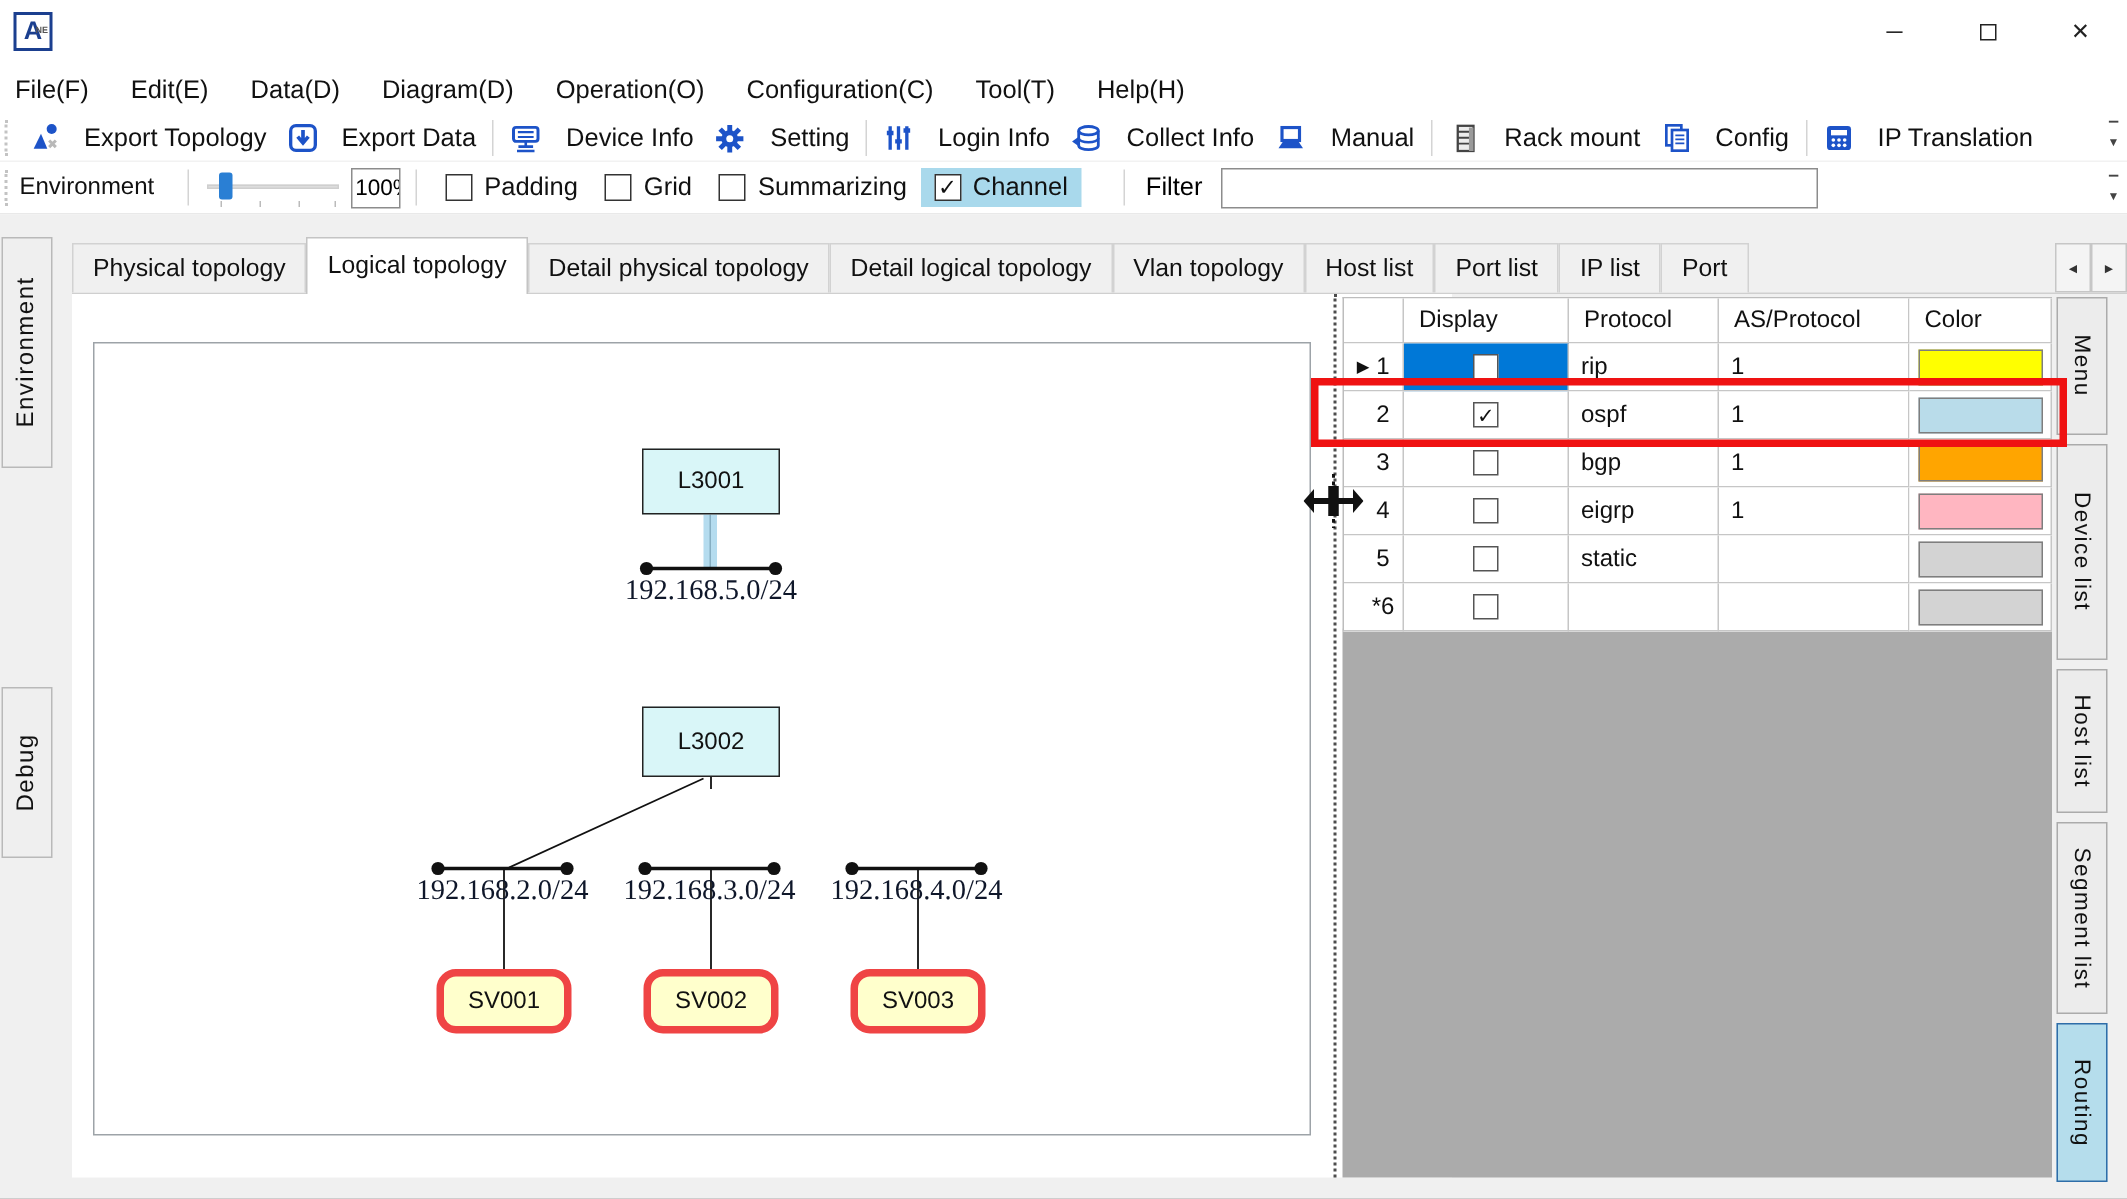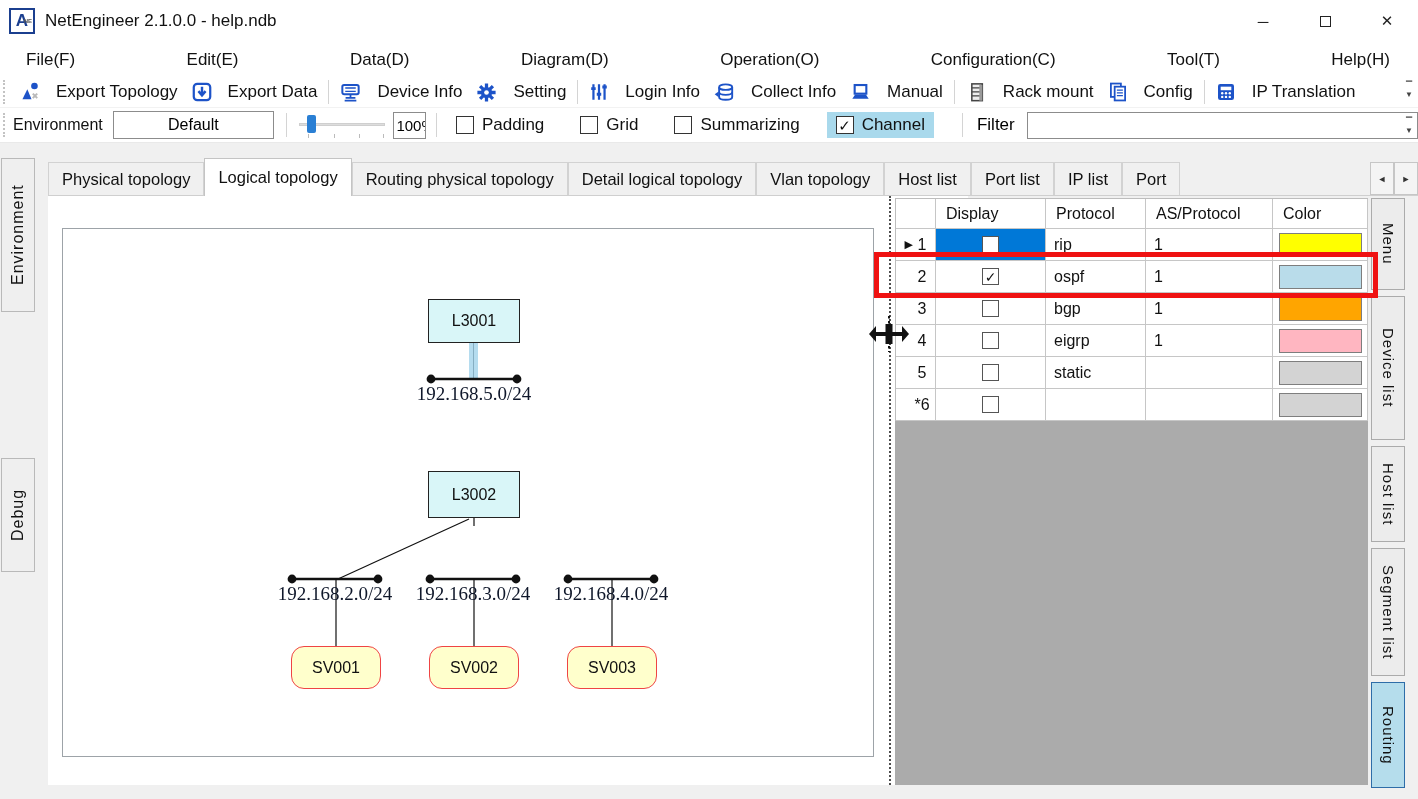--- a/index.html
+++ b/index.html
@@ -10,40 +10,40 @@
   
   .titlebar { position:absolute; left:0; top:0; width:100%; height:42px; background:#fff; display:flex; align-items:center; }
   .app-icon { width:26px; height:26px; margin:0 10px 0 9px; border:2px solid #1b3f8f; color:#1b3f8f; font-weight:bold; font-size:17px; display:flex; align-items:flex-start; justify-content:center; line-height:22px; position:relative; }
   .app-icon small { position:absolute; right:1px; bottom:0; font-size:6px; color:#555; }
   .win-title { font-size:17px; color:#111; }
   .win-controls { margin-left:auto; display:flex; height:100%; }
   .win-btn { width:62px; height:100%; display:flex; align-items:center; justify-content:center; font-size:15px; color:#222; }
   .maxi-box { width:11px; height:11px; border:1.4px solid #222; }
 
   
-  .menubar { position:absolute; left:0; top:42px; width:100%; height:35px; background:#fff; display:flex; align-items:center; padding-left:26px;justify-content:space-between; }
+  .menubar { position:absolute; left:0; top:42px; width:100%; height:35px; background:#fff; display:flex; align-items:center; padding-left:10px; }
   .menu-item { font-size:17px; color:#111; margin-right:28px; cursor:default; }
 
   
   .toolbar1 { position:absolute; left:0; top:77px; width:100%; height:31px; background:#fff; display:flex; align-items:center; border-bottom:1px solid #f2f2f2; }
   .toolbar2 { position:absolute; left:0; top:108px; width:100%; height:35px; background:#fff; display:flex; align-items:center; border-bottom:1px solid #e9e9e9; }
   .grip { width:5px; height:24px; border-left:2px dotted #c3c3c3; margin:0 5px 0 3px; }
   .tb-btn { display:flex; align-items:center; gap:16px; padding:0 7px; height:28px; cursor:default; }
   .tb-btn span { font-size:17px; color:#111; white-space:nowrap; }
   .tb-sep { width:1px; height:24px; background:#d4d4d4; margin:0 4px; }
   .overflow { position:absolute; right:2px; top:4px; width:14px; text-align:center; font-size:8px; color:#444; line-height:9px; }
 
   .env-label { font-size:16px; color:#111; margin-right:10px; }
   .combo { width:164px; height:28px; border:1px solid #8c8c8c; background:#fff; font-size:16px; display:flex; align-items:center; justify-content:center; }
   .slider { position:relative; width:88px; height:26px; margin:0 8px; }
   .slider .track { position:absolute; left:0; right:0; top:11px; height:3px; background:#ddd; border:1px solid #cfcfcf; }
   .slider .thumb { position:absolute; left:8px; top:3px; width:9px; height:18px; background:#2a7fd4; border-radius:2px; }
   .slider .tick { position:absolute; bottom:0; width:1px; height:4px; background:#bbb; }
   .zoom-box { width:33px; height:27px; border:1px solid #8c8c8c; font-size:15px; display:flex; align-items:center; justify-content:flex-start; overflow:hidden; padding-left:2px; }
-  .chk-group { display:flex; align-items:center; gap:18px; }
+  .chk-group { display:flex; align-items:center; gap:0; }
   .chk-item { display:flex; align-items:center; gap:8px; padding:3px 9px; font-size:17px; color:#111; }
   .chk-item.hl { background:#a9d9ec; }
   .chk-box { width:18px; height:18px; border:1.5px solid #333; background:#fff; display:flex; align-items:center; justify-content:center; font-size:15px; color:#111; line-height:1; }
   .filter-label { font-size:17px; margin:0 12px 0 10px; }
   .filter-input { width:398px; height:27px; border:1px solid #8c8c8c; background:#fff; font-size:15px; font-family:"Liberation Sans",sans-serif; padding:0 4px; }
 
   
   .workspace { position:absolute; left:0; top:143px; width:1418px; height:656px; background:#f0f0f0; }
 
   
@@ -54,21 +54,21 @@
   .tabbar::after { content:""; position:absolute; left:0; right:0; bottom:0; height:1px; background:#cfcfcf; }
   .ptab { height:33px; margin-bottom:1px; padding:0 13px; background:#f0f0f0; border:1px solid #d2d2d2; border-bottom:none; display:flex; align-items:center; font-size:16.5px; color:#111; white-space:nowrap; position:relative; z-index:1; }
   .ptab.selected { height:38px; margin-bottom:0; background:#fff; z-index:3; border-color:#c4c4c4; }
   .tab-scroll { height:33px; margin-bottom:1px; width:24px; background:#f4f4f4; border:1px solid #c6c6c6; display:flex; align-items:center; justify-content:center; font-size:9px; color:#333; position:relative; z-index:2; }
 
   
   .canvas-pane { position:absolute; left:48px; top:196px; width:920px; height:589px; background:#fff; }
   .canvas { position:absolute; left:14px; top:32px; width:812px; height:529px; border:1px solid #9da3a8; background:#fff; }
   .canvas svg { position:absolute; inset:0; }
   .node { position:absolute; background:#d9f6f8; border:1px solid #222; display:flex; align-items:center; justify-content:center; font-size:16px; color:#111; }
-  .server { position:absolute; background:#ffffcc; border:1px solid #ef4444; border-radius:13px; display:flex; align-items:center; justify-content:center; font-size:16px; color:#111; }
+  .server { position:absolute; background:#ffffcc; border:5px solid #ef4444; border-radius:13px; display:flex; align-items:center; justify-content:center; font-size:16px; color:#111; }
   .seg-label { position:absolute; width:160px; text-align:center; font-family:"Liberation Serif", serif; font-size:19px; color:#0f172a; white-space:nowrap; }
 
   
   .splitter { position:absolute; left:889px; top:196px; height:589px; width:2px; border-left:2px dotted #4d4d4d; z-index:4; }
 
   
   .gray-backdrop { position:absolute; left:895px; top:419px; width:473px; height:366px; background:#ababab; }
   .rtable { position:absolute; left:895px; top:198px; width:473px; background:#fff; border-top:1px solid #bdbdbd; border-left:1px solid #bdbdbd; display:grid; grid-template-columns:40px 110px 100px 127px 95px; z-index:2; }
   .cell { border-right:1px solid #c6c6c6; border-bottom:1px solid #c6c6c6; font-size:16px; color:#111; display:flex; align-items:center; background:#fff; }
   .cell.hdr { height:30px; justify-content:flex-start; padding-left:10px; }
@@ -91,21 +91,20 @@
 </head>
 <body>
 
 <div id="win">
 
   <div class="titlebar">
     <div class="app-icon">
       <span>A</span>
       <small>NE</small>
     </div>
-    <div class="win-title">NetEngineer 2.1.0.0  - help.ndb</div>
     <div class="win-controls">
       <div class="win-btn">─</div>
       <div class="win-btn">
           <span class="maxi-box"></span>
         </div>
       <div class="win-btn">✕</div>
     </div>
   </div>
 
   <div class="menubar">
@@ -226,21 +225,20 @@
       </svg>
       <span>IP Translation</span>
     </div>
 
     <div class="overflow">▔<br>▼</div>
   </div>
 
   <div class="toolbar2">
     <div class="grip"></div>
     <span class="env-label">Environment</span>
-    <div class="combo">Default</div>
     <div class="tb-sep" style="margin-left:12px;"></div>
 
     <div class="slider">
       <div class="track"></div>
       <div class="thumb"></div>
       <div class="tick" style="left:10%"></div>
       <div class="tick" style="left:40%"></div>
       <div class="tick" style="left:70%"></div>
       <div class="tick" style="left:97%"></div>
     </div>
@@ -274,21 +272,21 @@
   </div>
 
   <div class="workspace"></div>
 
   <div class="vtab-left" style="left:1px; top:158px; height:154px;">Environment</div>
   <div class="vtab-left" style="left:1px; top:458px; height:114px;">Debug</div>
 
   <div class="tabbar">
     <div class="ptab">Physical topology</div>
     <div class="ptab selected">Logical topology</div>
-    <div class="ptab">Routing physical topology</div>
+    <div class="ptab">Detail physical topology</div>
     <div class="ptab">Detail logical topology</div>
     <div class="ptab">Vlan topology</div>
     <div class="ptab">Host list</div>
     <div class="ptab">Port list</div>
     <div class="ptab">IP list</div>
     <div class="ptab">Port</div>
     <div class="tab-scroll" style="margin-left:auto">◄</div>
     <div class="tab-scroll">►</div>
   </div>
 

